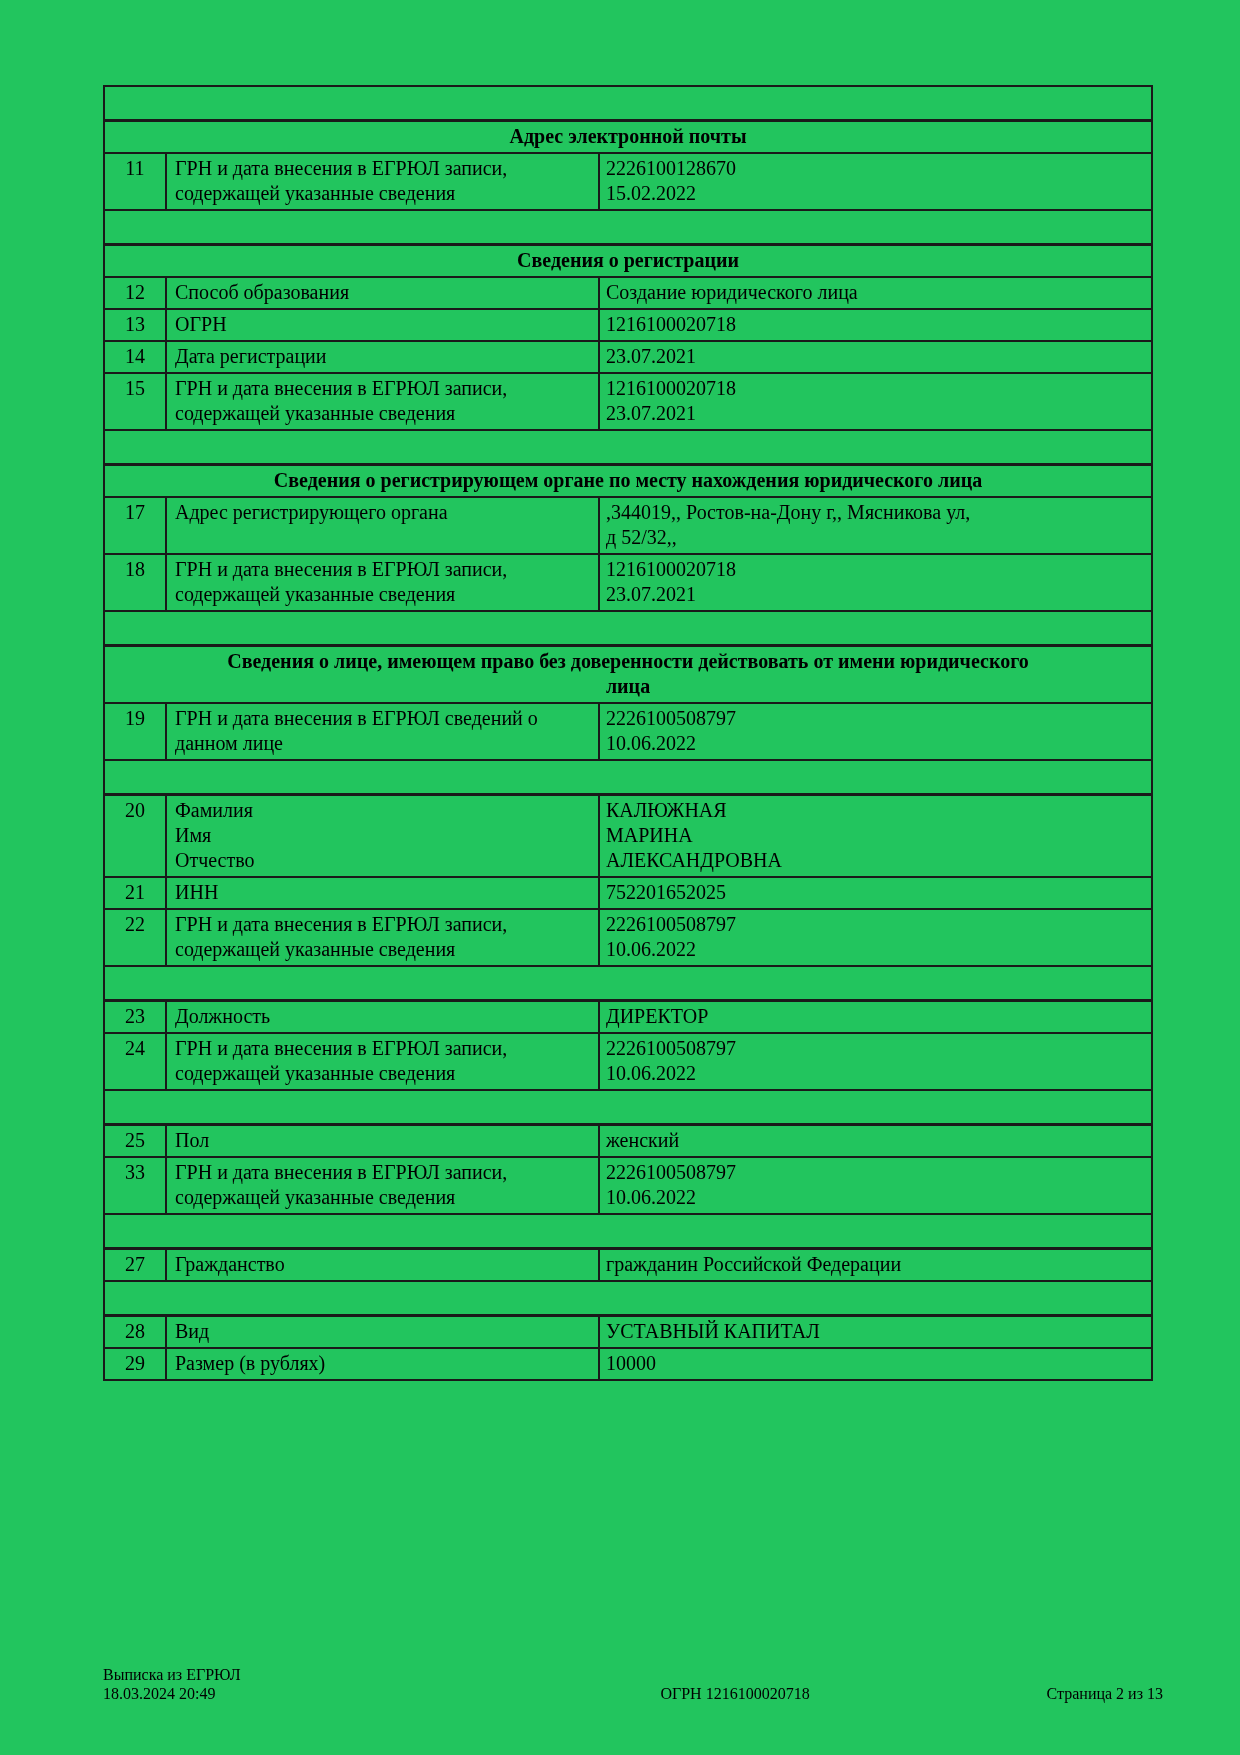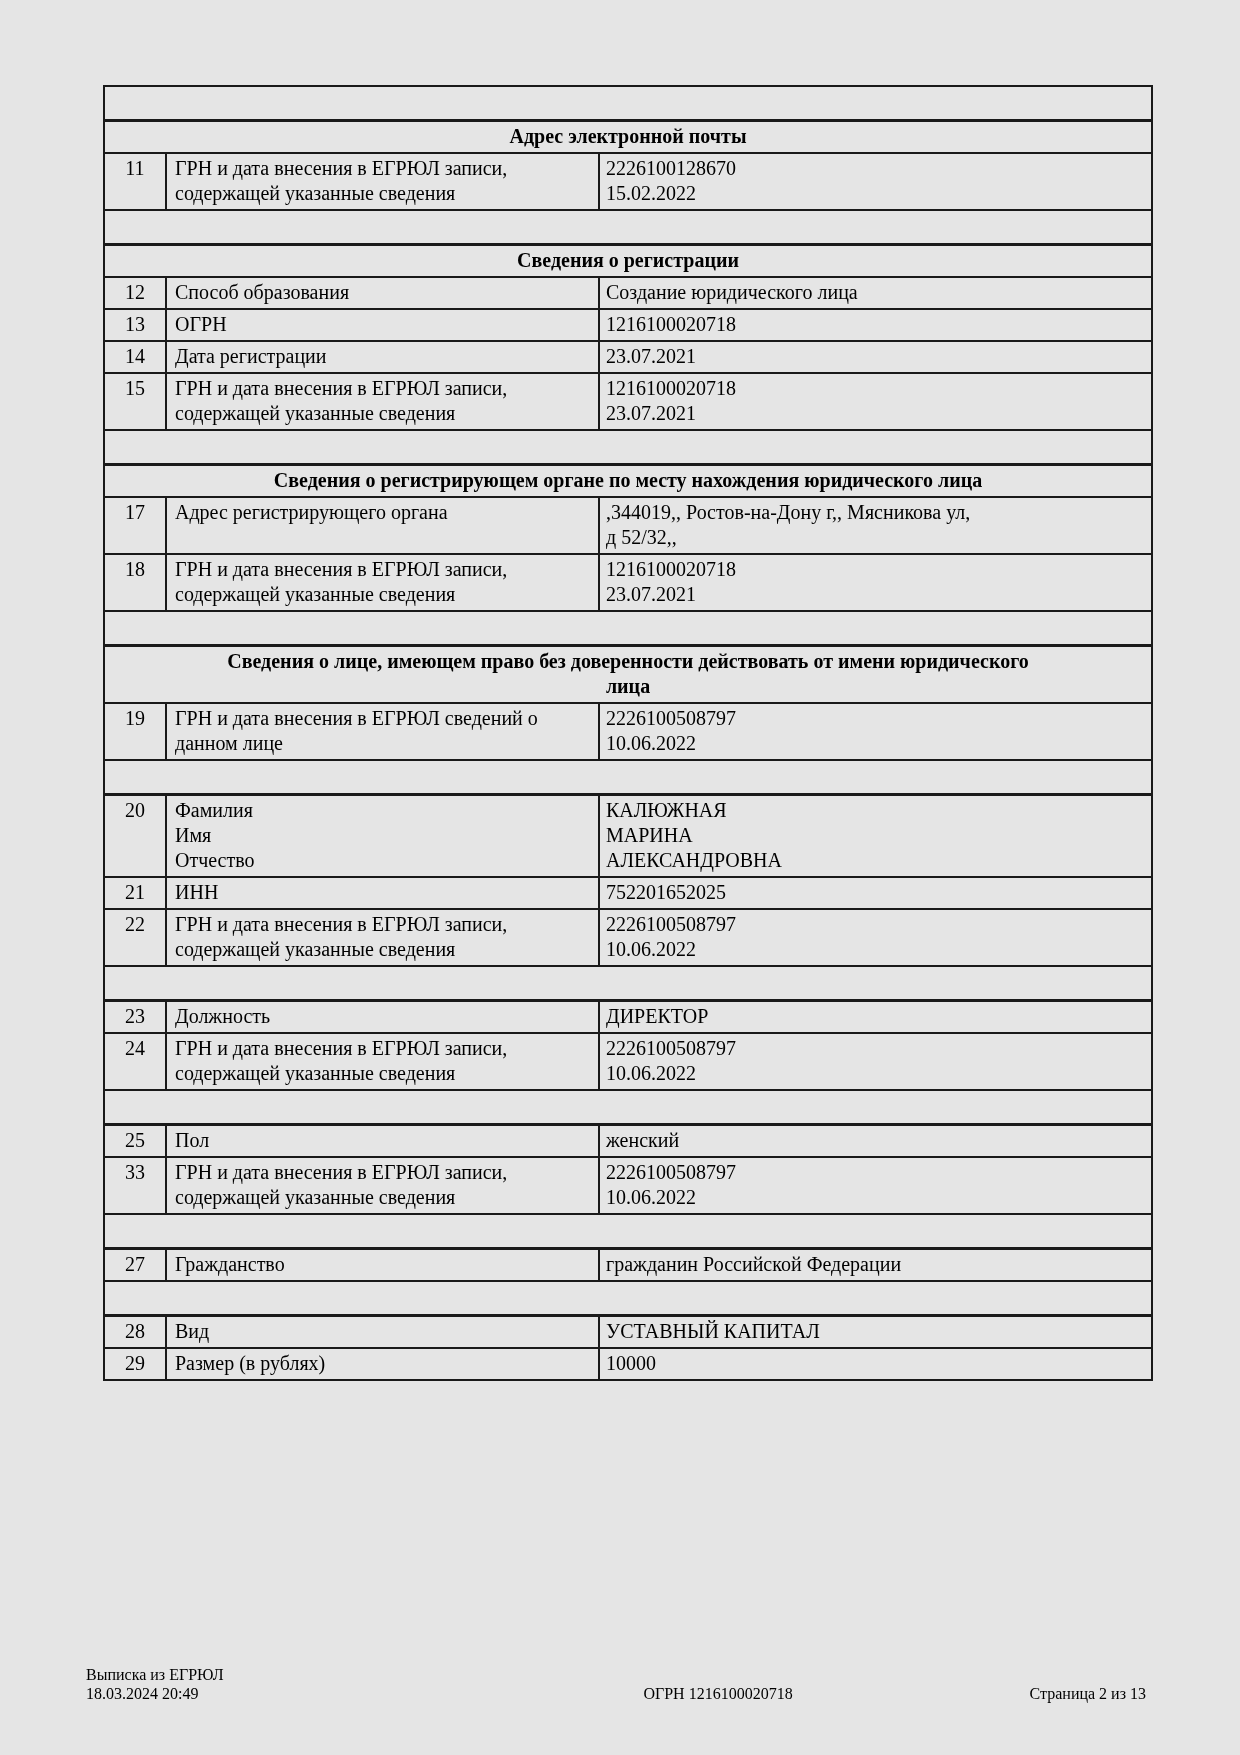--- a/index.html
+++ b/index.html
@@ -12,21 +12,21 @@
     width: 1240px;
     height: 1755px;
     font-family: "Liberation Serif", "DejaVu Serif", serif;
     color: #000000;
     overflow: hidden;
   }
   .page {
     position: relative;
     width: 1240px;
     height: 1755px;
-    background: #e5e5e5;
+    background: #22c55e;
   }
   table.extract {
     position: absolute;
     left: 103px;
     top: 85px;
     width: 1048px;
     border-collapse: collapse;
     table-layout: fixed;
   }
   col.c-num  { width: 62px; }
@@ -62,21 +62,21 @@
   td.spacer {
     border-left: 2px solid #1a1a1a;
     border-right: 2px solid #1a1a1a;
     border-top: 2px solid #1a1a1a;
     border-bottom: 3px solid #1a1a1a;
     height: 32px;
     padding: 0;
   }
   .footer {
     position: absolute;
-    left: 86px;
+    left: 103px;
     top: 1665px;
     width: 1060px;
     display: flex;
     align-items: flex-end;
     font-size: 16px;
     line-height: 19px;
   }
   .footer .f-left   { flex: 1 1 0; text-align: left; }
   .footer .f-center { flex: 1 1 0; text-align: right; }
   .footer .f-right  { flex: 1 1 0; text-align: right; }

